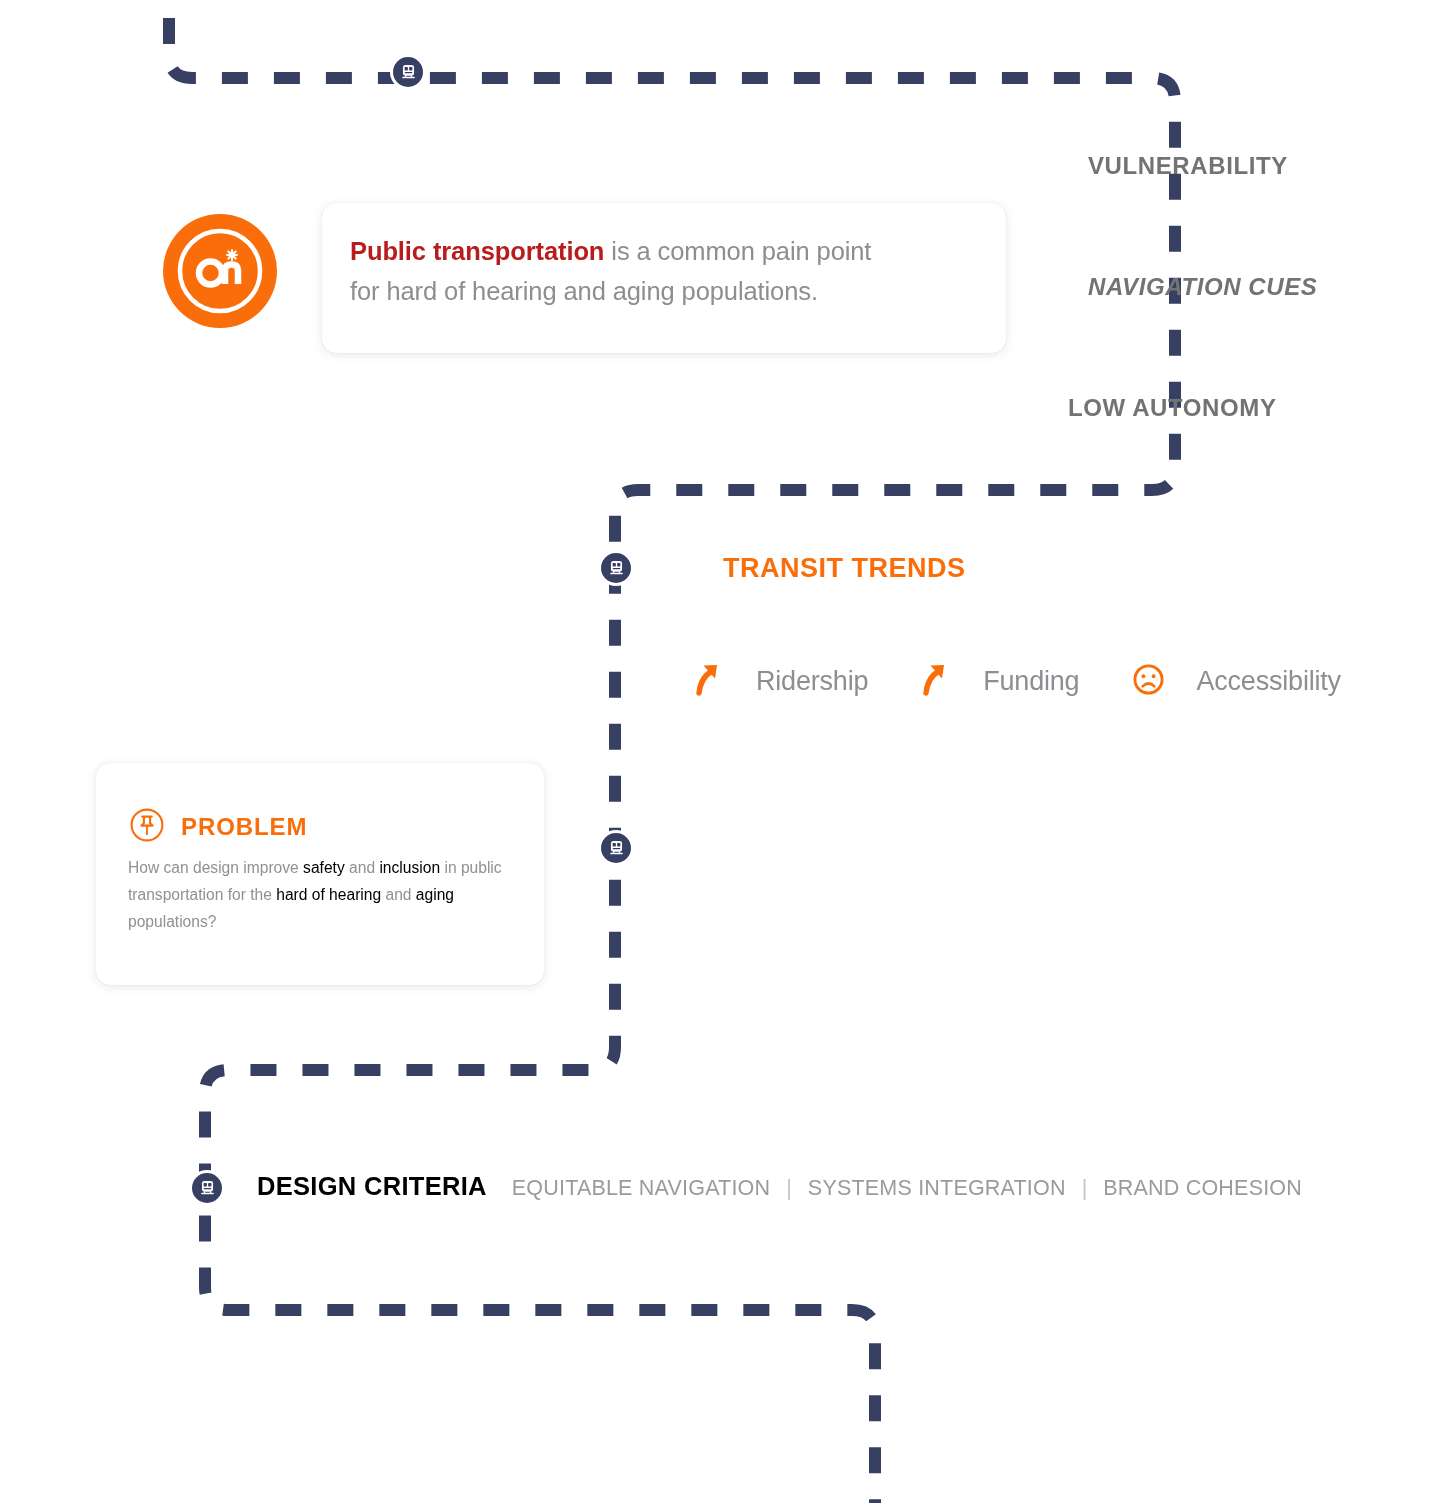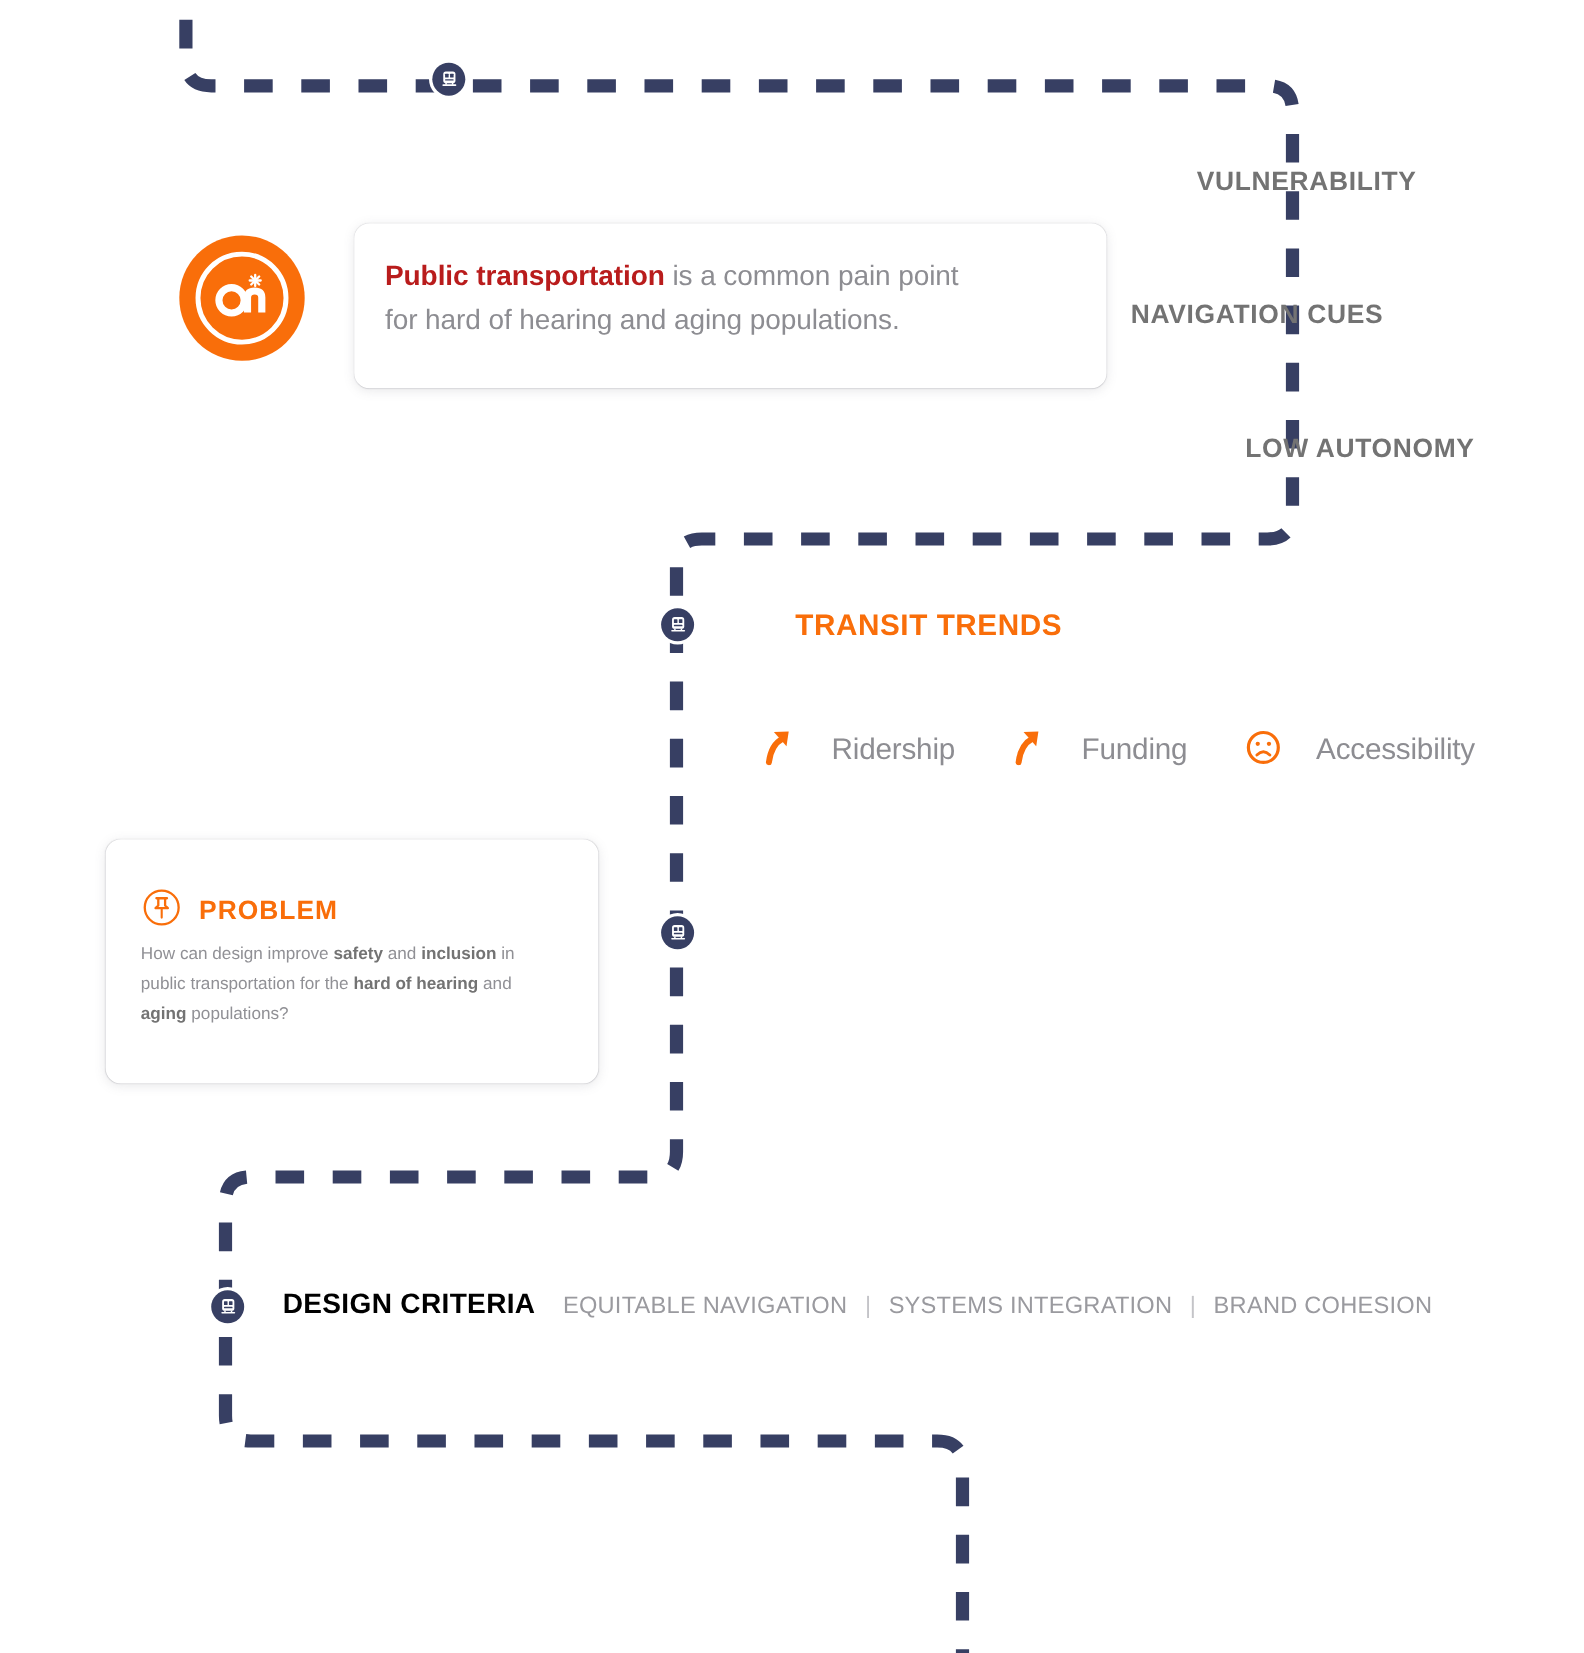--- a/index.html
+++ b/index.html
@@ -105,21 +105,21 @@
   }
   #problem-body {
     position: absolute;
     left: 32px;
     top: 91px;
     width: 382px;
     font-size: 15.6px;
     line-height: 27px;
     color: #909095;
   }
-  #problem-body b { color: #737373; font-weight: 700; }
+  #problem-body b { color: #000000; font-weight: 400; }
 
   
   .vlabel {
     position: absolute;
     color: #737373;
     font-size: 24px;
     font-weight: 700;
     letter-spacing: 0.6px;
     white-space: nowrap;
   }
@@ -273,22 +273,22 @@
   </div>
 
   <div id="statement-card" class="card">
     <div id="statement-text">
       <b>Public transportation</b><span> is a common pain point</span><br>
       <span>for hard of hearing and aging populations.</span>
     </div>
   </div>
 
   <div class="vlabel" style="left:1088px; top:152px;">VULNERABILITY</div>
-  <div class="vlabel" style="left:1028px; top:273px;">NAVIGATION CUES</div>
-  <div class="vlabel" style="left:1132px; top:394px;">LOW AUTONOMY</div>
+  <div class="vlabel" style="left:1088px; top:273px;font-style:italic;">NAVIGATION CUES</div>
+  <div class="vlabel" style="left:1068px; top:394px;">LOW AUTONOMY</div>
 
   <div id="transit-title">TRANSIT TRENDS</div>
 
   <div id="trend-row">
 
     <div class="trend-item">
       <span>
         <svg width="31" height="34" viewBox="0 0 31 34" aria-hidden="true">
           <path d="M5 31 Q7 15 17.5 9.5" fill="none" stroke="#F96E0A" stroke-width="5.4" stroke-linecap="round"></path>
           <path d="M9.5 3.5 L23 3 L21 16.5 Z" fill="#F96E0A"></path>

